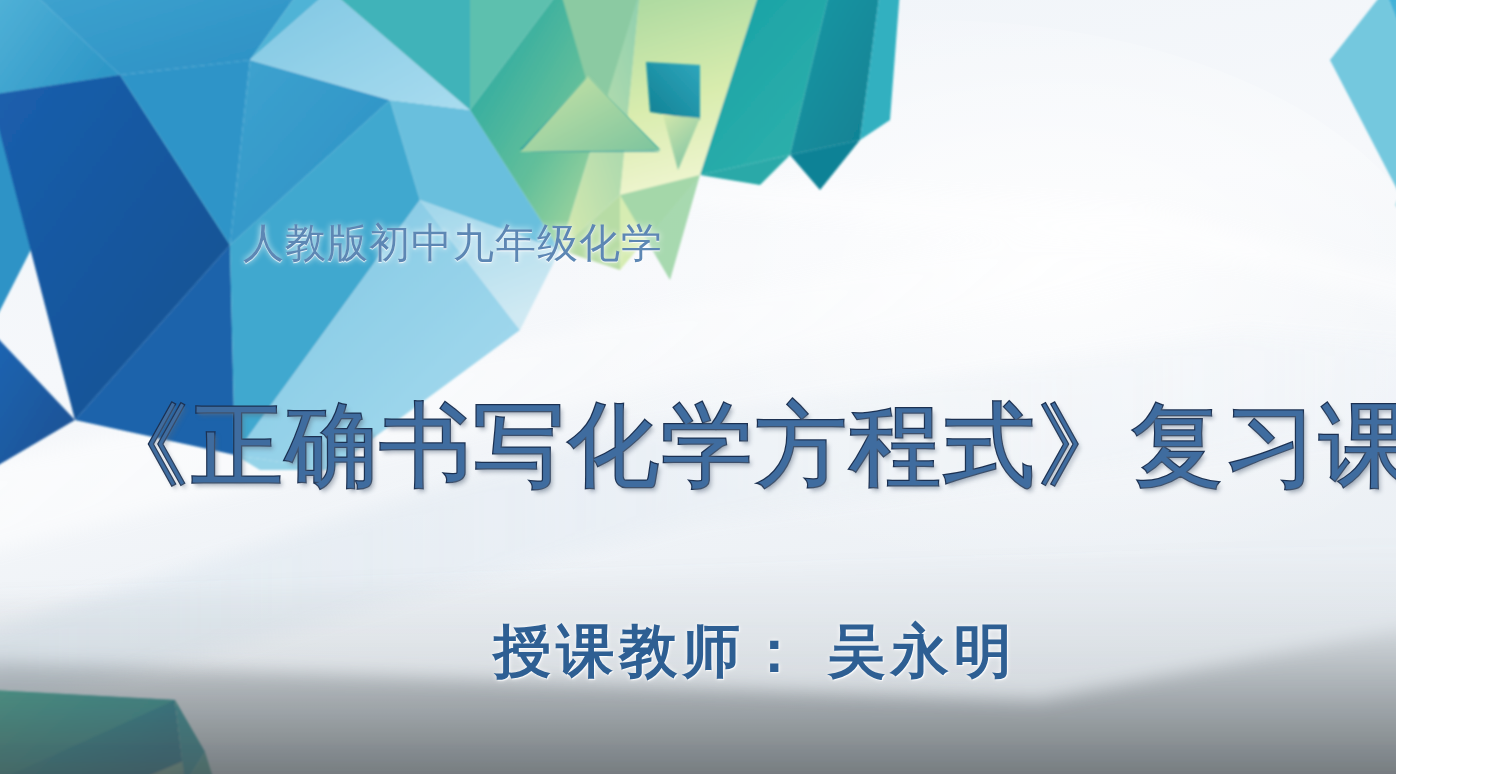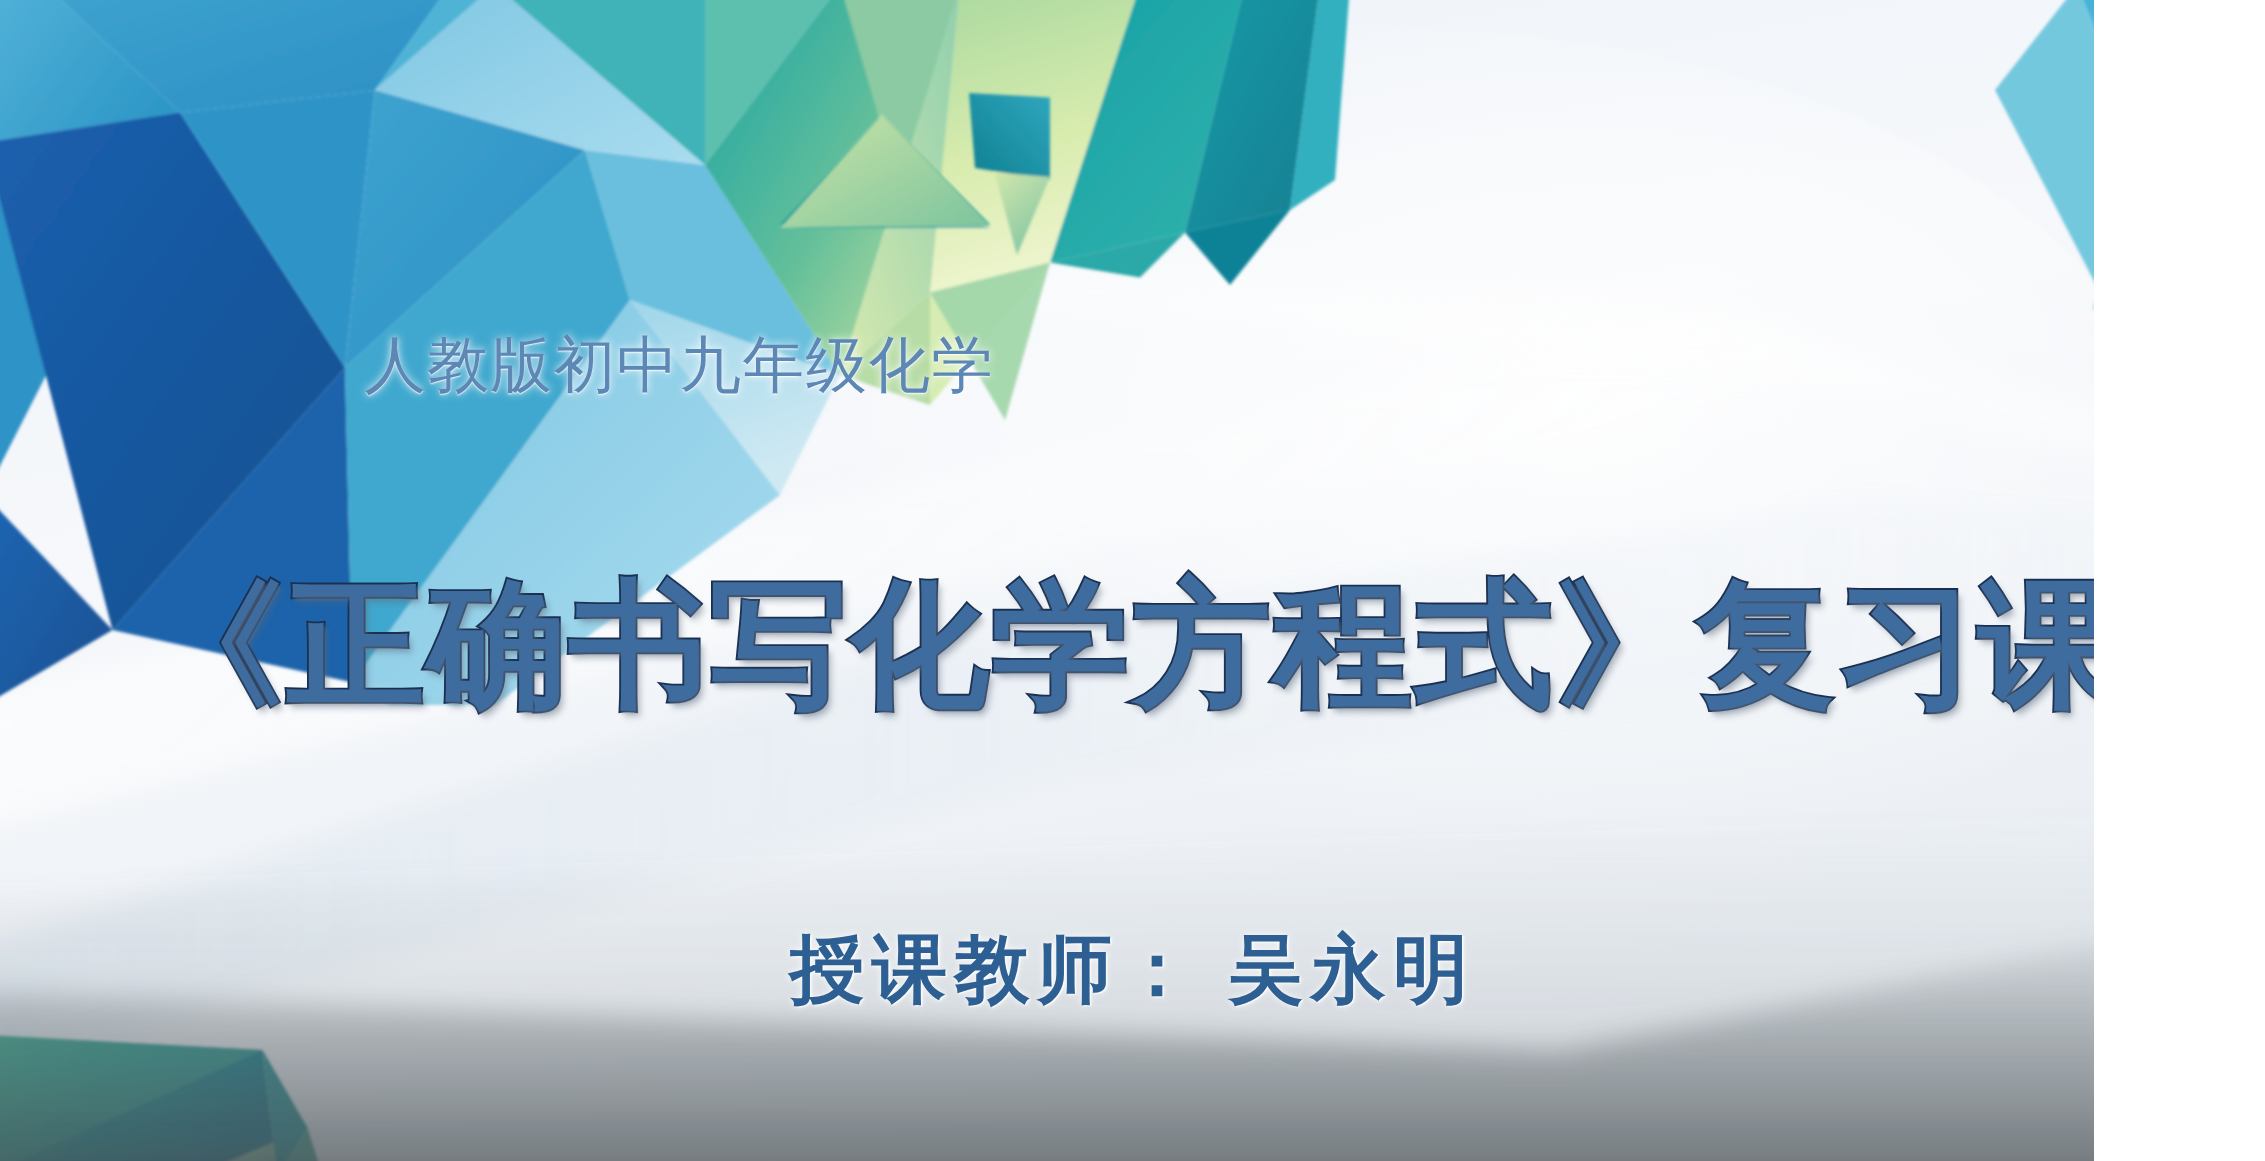--- a/index.html
+++ b/index.html
@@ -26,46 +26,46 @@
     font-size:41px;
     font-weight:500;
     letter-spacing:1px;
     color:#5d87b4;
     text-shadow:0 0 6px rgba(255,255,255,0.95), 0 1px 1px rgba(255,255,255,0.9);
     white-space:nowrap;
   }
 
   .main-title {
     position:absolute;
-    left:0; top:368px;
+    left:0; top:384px;
     width:1510px;
     text-align:center;
     font-size:92px;
-    font-weight:bold;
+    font-weight:normal;
     letter-spacing:2px;
     color:#3f6c9f;
     white-space:nowrap;
     -webkit-text-stroke:2.5px #1c3152;
     paint-order:stroke fill;
     text-shadow:
        3px 4px 4px rgba(90,105,125,0.40),
        1px 2px 2px rgba(120,135,155,0.30);
   }
 
   .teacher-line, .unit-line {
     position:absolute;
     width:1510px;
     text-align:center;
     white-space:nowrap;
     font-weight:bold;
     font-family:"Liberation Serif", serif;
   }
   .teacher-line {
     left:0; top:613px;
-    font-size:50px;
+    font-size:58px;
     letter-spacing:5px;
     color:#2e5f93;
     text-shadow:0 0 5px rgba(255,255,255,0.9), 1px 1px 1px rgba(255,255,255,0.8);
   }
   .unit-line {
     left:0; top:704px;
     font-size:46px;
     letter-spacing:5px;
     color:#23465f;
     text-shadow:0 0 5px rgba(230,238,244,0.55);

